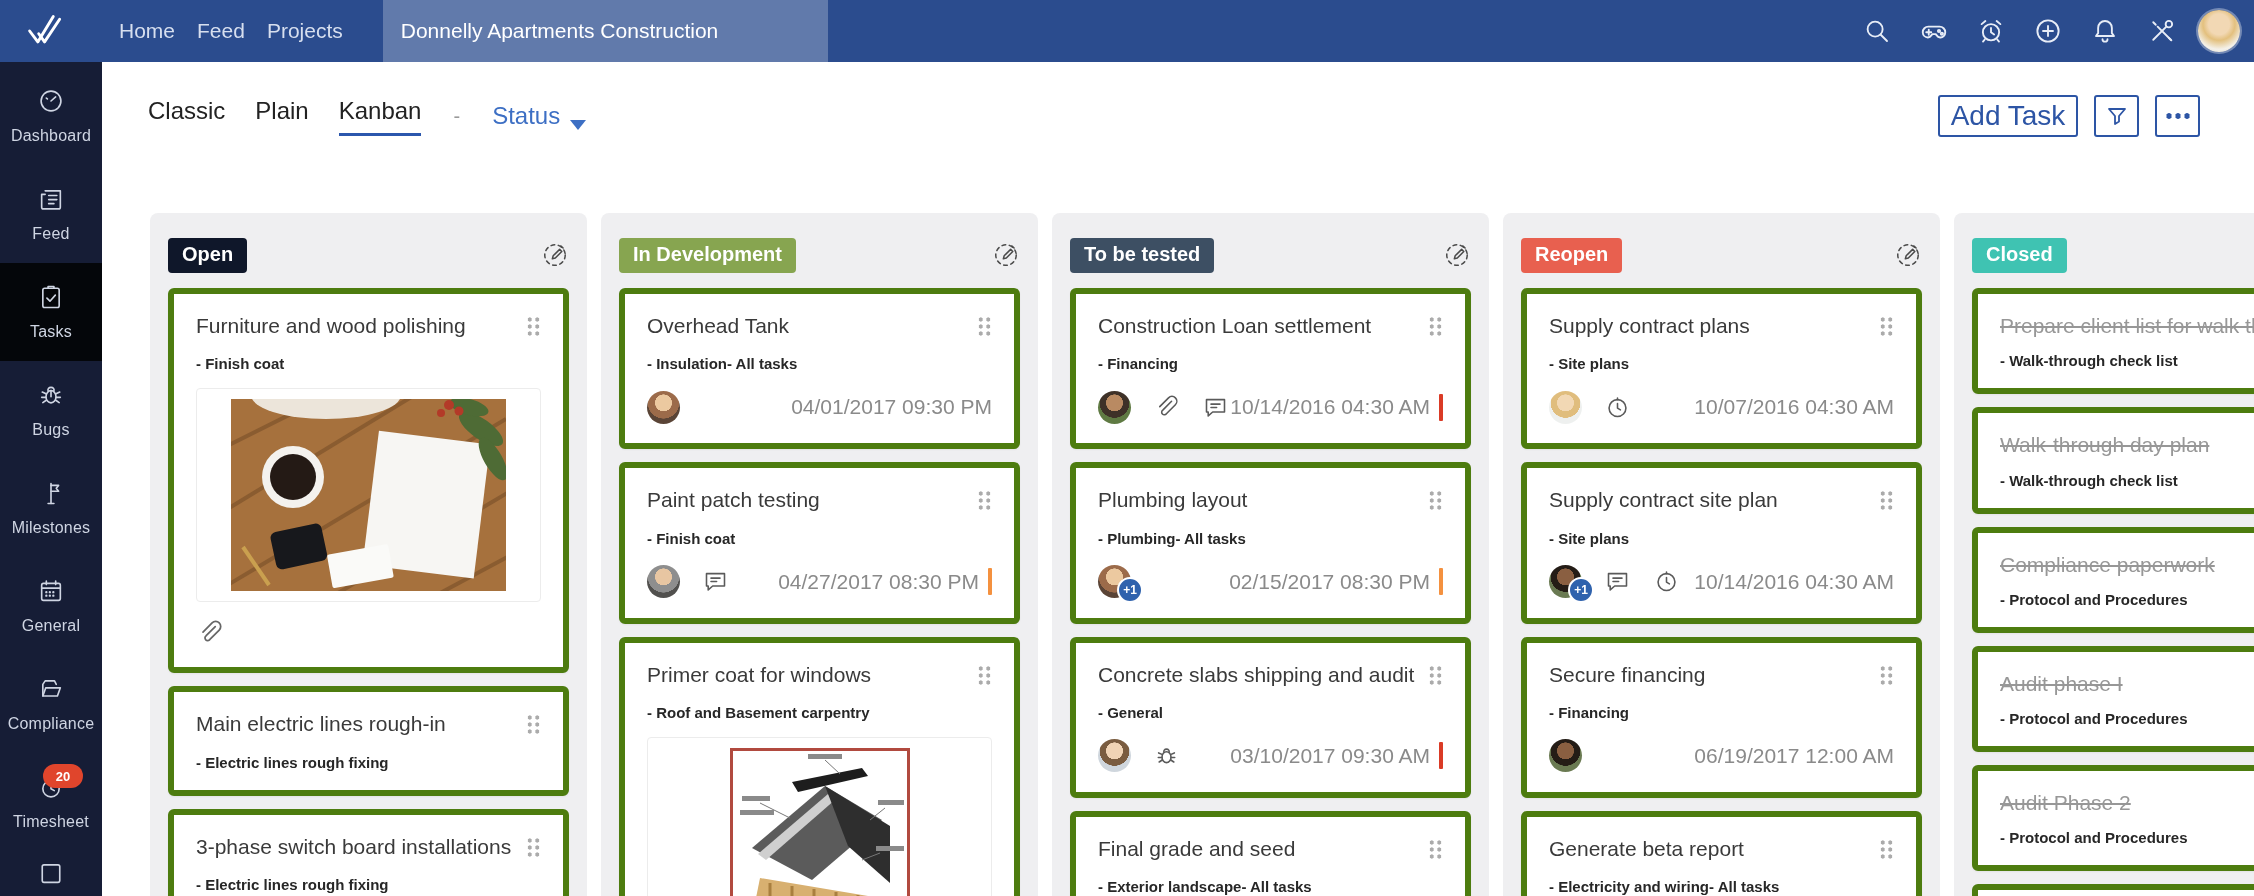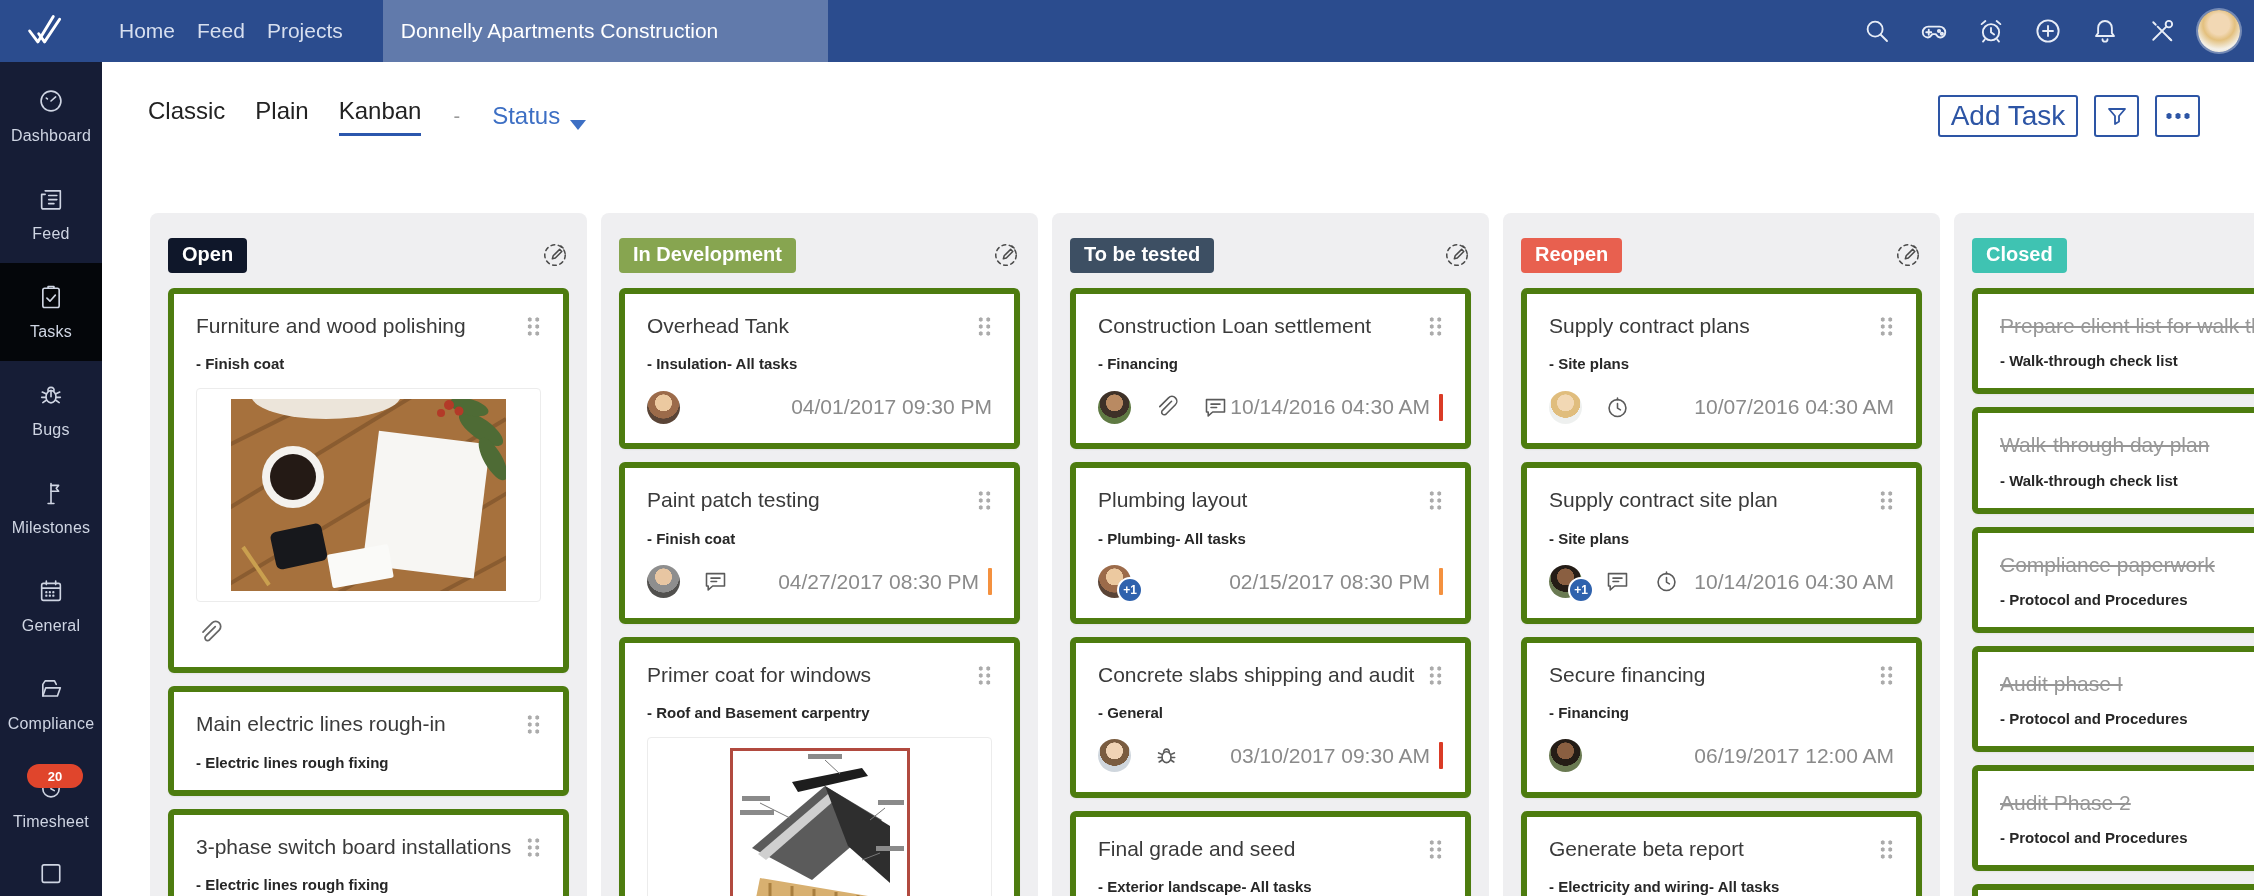--- a/index.html
+++ b/index.html
@@ -24,21 +24,21 @@
 
   
   .sidebar{position:absolute;left:0;top:62px;width:102px;height:834px;background:#161d36;z-index:20;overflow:hidden;}
   .side-item{height:98px;display:flex;flex-direction:column;align-items:center;justify-content:center;cursor:pointer;}
   .side-item:first-child{margin-top:5px;}
   .side-item.active{background:#04060a;}
   .side-item svg{width:28px;height:28px;stroke:#cfd5e3;fill:none;stroke-width:1.4;stroke-linecap:round;stroke-linejoin:round;}
   .side-label{font-size:16px;color:#cfd5e3;margin-top:8px;letter-spacing:.2px;}
   .side-ico-wrap{position:relative;}
   .side-badge{position:absolute;top:-9px;right:-18px;min-width:24px;height:24px;border-radius:12px;background:#e0452c;
-              color:#fff;font-size:13px;font-weight:700;display:flex;align-items:center;justify-content:center;padding:0 16px;}
+              color:#fff;font-size:13px;font-weight:700;display:flex;align-items:center;justify-content:center;padding:0 8px;}
   .side-item.partial{height:60px;justify-content:flex-start;padding-top:8px;}
 
   
   .content{position:absolute;left:102px;top:62px;right:0;bottom:0;background:#fff;overflow:hidden;}
   .toolbar{position:absolute;left:46px;top:28px;right:54px;height:52px;display:flex;align-items:center;}
   .views{display:flex;align-items:center;gap:30px;font-size:24px;color:#222;}
   .view-tab{cursor:pointer;padding-bottom:8px;border-bottom:3px solid transparent;}
   .view-tab.active{border-bottom-color:#2b57ad;}
   .view-sep{color:#999;font-size:20px;margin:0 2px;}
   .groupby{display:flex;align-items:flex-end;gap:10px;color:#3d6fc4;font-size:24px;cursor:pointer;}

